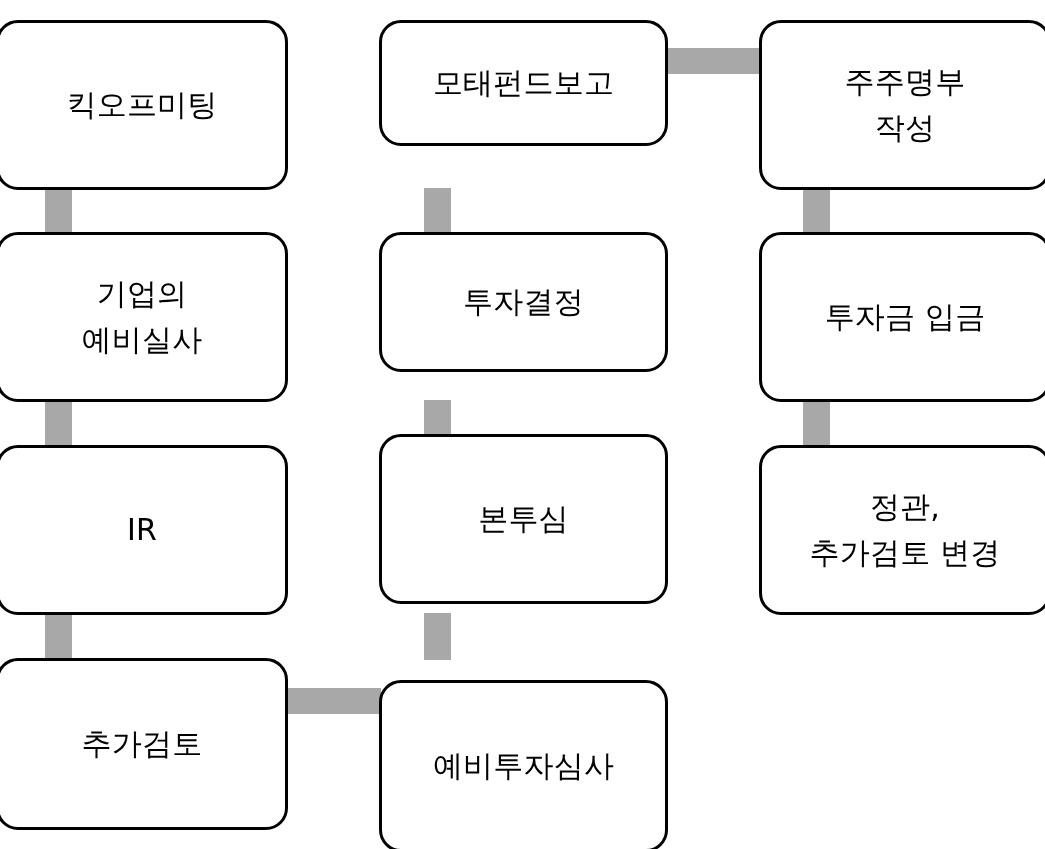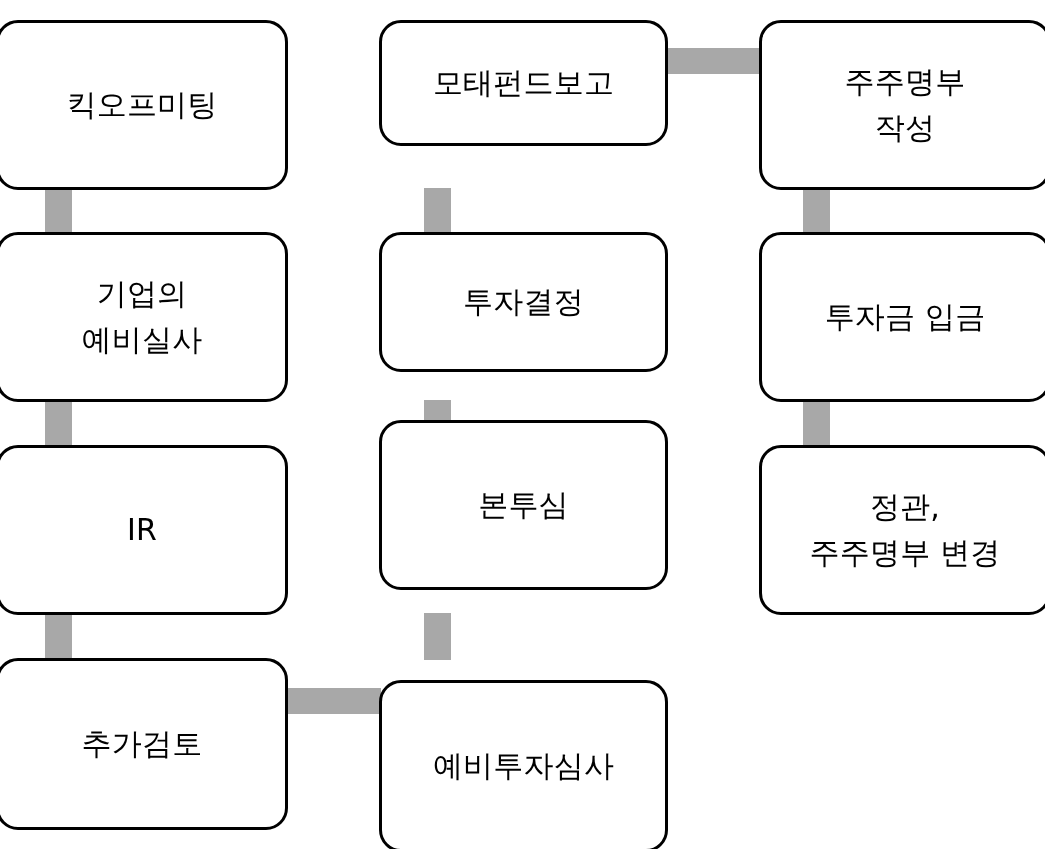--- a/index.html
+++ b/index.html
@@ -67,30 +67,30 @@
     </div>
     <div class="node" style="left: -4px; top: 658px; width: 292px; height: 172px; background: rgb(255, 255, 255); border-color: rgb(0, 0, 0);">
       <div class="node-label" style="color: rgb(0, 0, 0);">추가검토</div>
     </div>
     <div class="node" style="left: 379px; top: 20px; width: 289px; height: 126px; background: rgb(255, 255, 255); border-color: rgb(0, 0, 0);">
       <div class="node-label" style="color: rgb(0, 0, 0);">모태펀드보고</div>
     </div>
     <div class="node" style="left: 379px; top: 232px; width: 289px; height: 140px; background: rgb(255, 255, 255); border-color: rgb(0, 0, 0);">
       <div class="node-label" style="color: rgb(0, 0, 0);">투자결정</div>
     </div>
-    <div class="node" style="left: 379px; top: 420px; width: 289px; height: 170px; background: rgb(255, 255, 255); border-color: rgb(0, 0, 0);">
+    <div class="node" style="left: 379px; top: 434px; width: 289px; height: 170px; background: rgb(255, 255, 255); border-color: rgb(0, 0, 0);">
       <div class="node-label" style="color: rgb(0, 0, 0);">본투심</div>
     </div>
     <div class="node" style="left: 379px; top: 680px; width: 289px; height: 172px; background: rgb(255, 255, 255); border-color: rgb(0, 0, 0);">
       <div class="node-label" style="color: rgb(0, 0, 0);">예비투자심사</div>
     </div>
     <div class="node" style="left: 759px; top: 20px; width: 292px; height: 170px; background: rgb(255, 255, 255); border-color: rgb(0, 0, 0);">
       <div class="node-label" style="color: rgb(0, 0, 0);">주주명부
 작성</div>
     </div>
     <div class="node" style="left: 759px; top: 232px; width: 292px; height: 170px; background: rgb(255, 255, 255); border-color: rgb(0, 0, 0);">
       <div class="node-label" style="color: rgb(0, 0, 0);">투자금 입금</div>
     </div>
     <div class="node" style="left: 759px; top: 445px; width: 292px; height: 170px; background: rgb(255, 255, 255); border-color: rgb(0, 0, 0);">
       <div class="node-label" style="color: rgb(0, 0, 0);">정관,
-주주명부 변경</div>
+추가검토 변경</div>
     </div>
   </div>
 
 </body></html>

